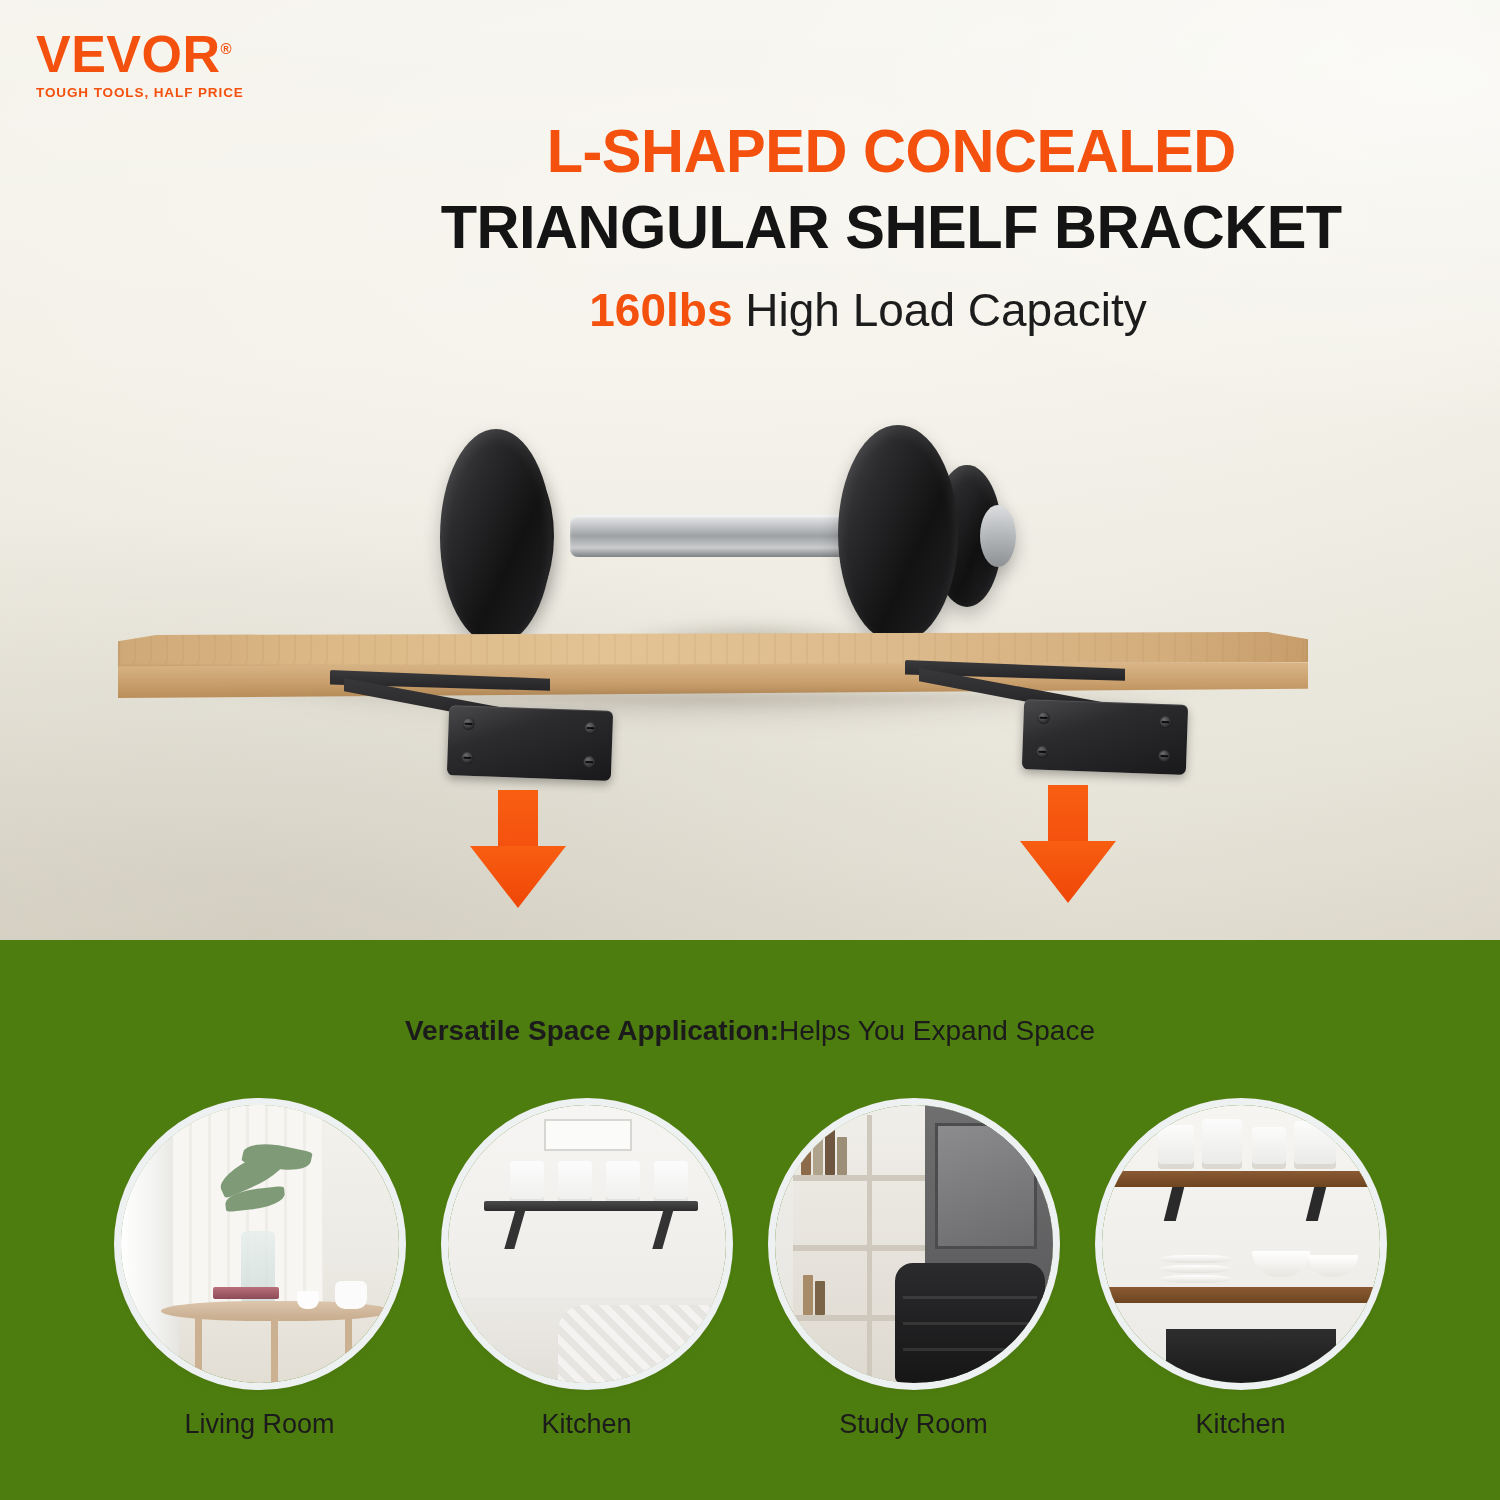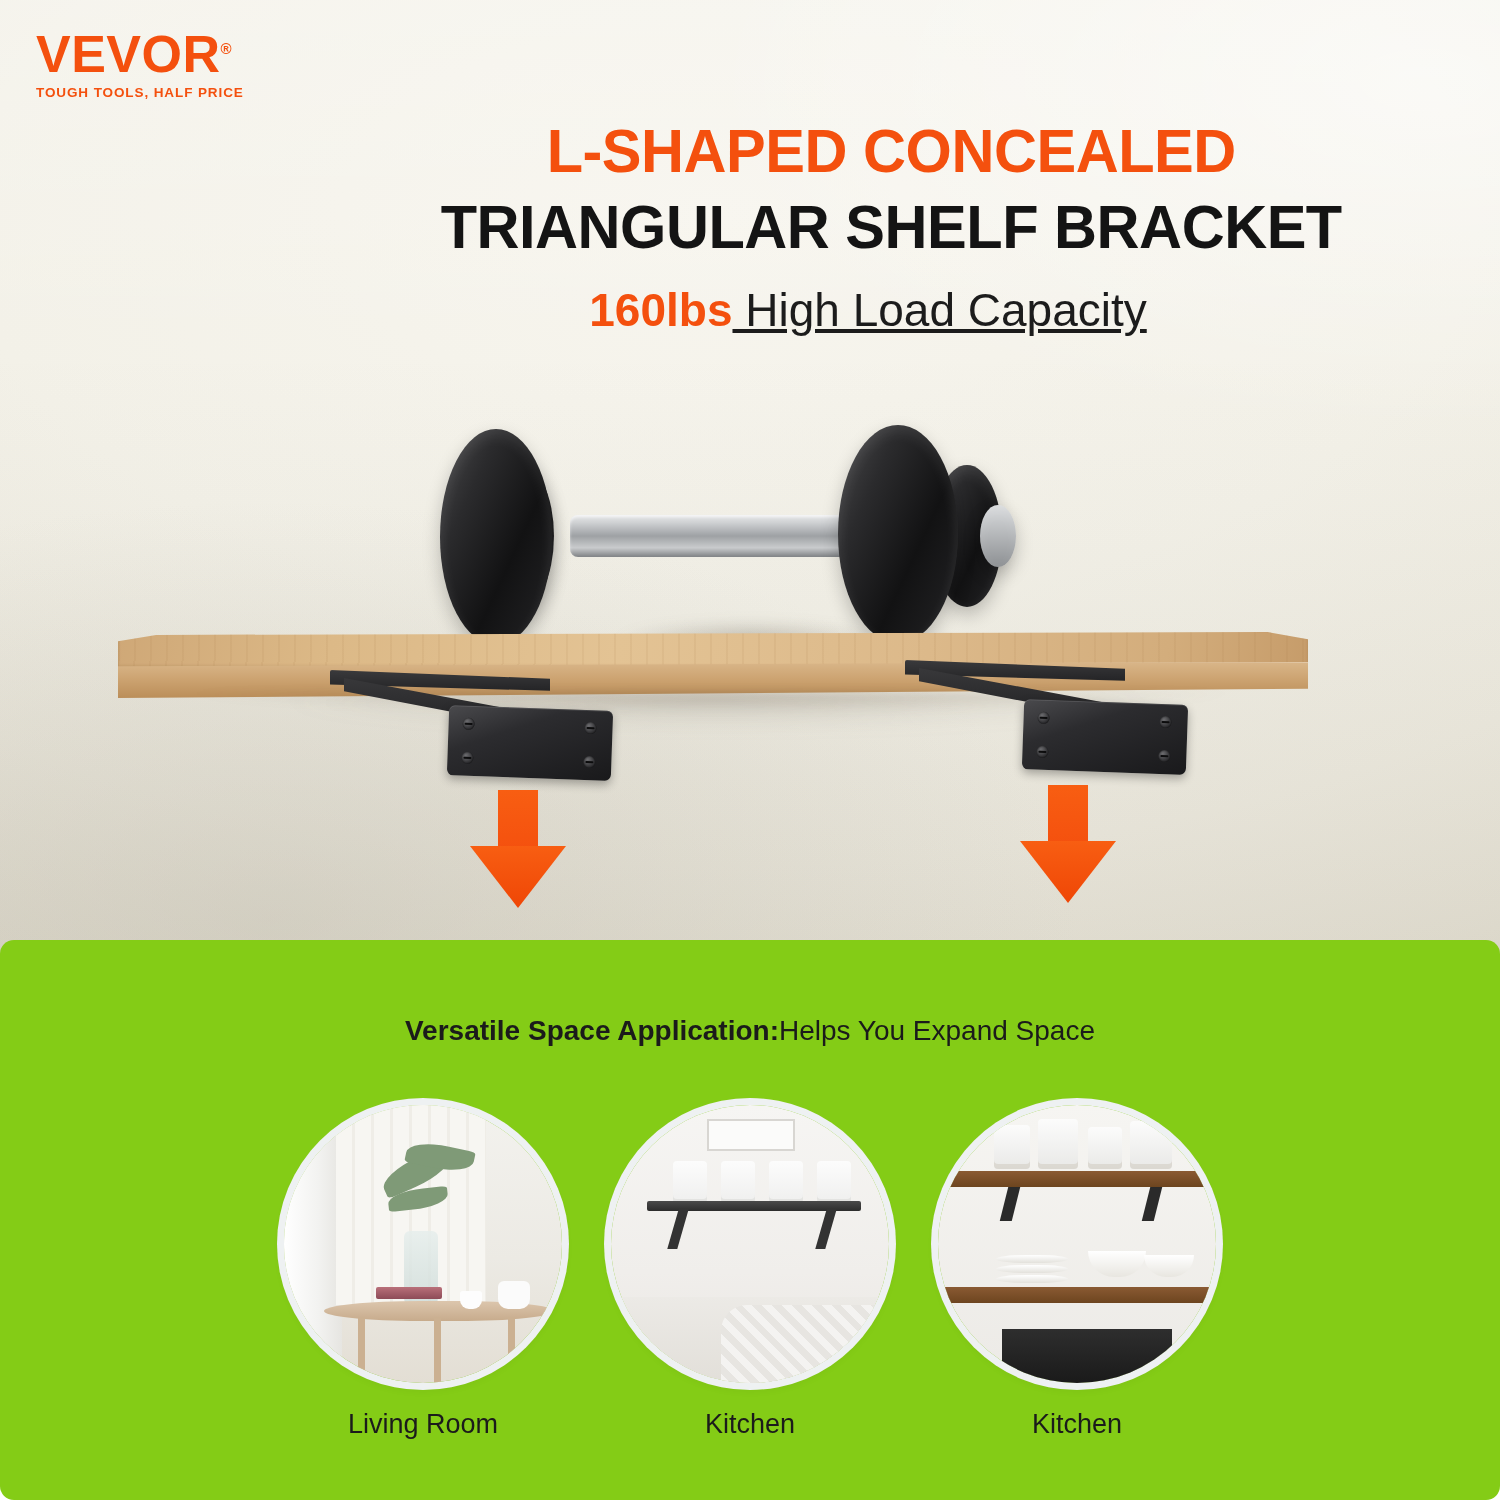--- a/index.html
+++ b/index.html
@@ -97,21 +97,20 @@
     line-height: 1.1;
     white-space: nowrap;
   }
   .h-line3 .cap {
     color: #F4500E;
     font-weight: 700;
   }
   .h-line3 .rest {
     color: #1c1c1c;
     font-weight: 400;
-    text-decoration: underline;
   }
 
   
   #shelf {
     position: absolute;
     left: 118px; top: 632px;
     width: 1190px; height: 90px;
   }
   #shelf .top-face {
     position: absolute;
@@ -248,22 +247,21 @@
     position: absolute;
     background: radial-gradient(50% 50% at 50% 50%, rgba(80,70,55,0.30) 0%, rgba(80,70,55,0) 72%);
     filter: blur(6px);
   }
 
   
   #lower {
     position: absolute;
     left: 0; top: 940px;
     width: 1500px; height: 560px;
-    background: #84cc16;
-    border-radius: 14px;
+    background: #4d7c0f;
   }
   #section-title {
     position: absolute;
     left: 0; top: 75px;
     width: 1500px;
     text-align: center;
     font-size: 28px;
     color: #1b1b1b;
     white-space: nowrap;
   }
@@ -463,20 +461,42 @@
         <div class="jar" style="left:206px;"></div>
         <div class="shelfbar"></div>
         <div class="brk" style="left:62px;"></div>
         <div class="brk" style="left:210px;"></div>
         <div class="bed"></div>
         <div class="blanket"></div>
       </div>
       <div class="tile-label">Kitchen</div>
     </div>
 
+    <div class="tile">
+      <div class="circle t3">
+        <div class="shelfunit"></div>
+        <div class="shline" style="top:70px;"></div>
+        <div class="shline" style="top:140px;"></div>
+        <div class="shline" style="top:210px;"></div>
+        <div class="vline" style="left:92px;"></div>
+        <div class="bk" style="left:26px; top:26px; height:44px; background:#8d6a4a;"></div>
+        <div class="bk" style="left:38px; top:30px; height:40px; background:#b0a38c;"></div>
+        <div class="bk" style="left:50px; top:24px; height:46px; background:#6f5640;"></div>
+        <div class="bk" style="left:62px; top:32px; height:38px; background:#9d8e77;"></div>
+        <div class="bk" style="left:28px; top:170px; height:40px; background:#a88b68;"></div>
+        <div class="bk" style="left:40px; top:176px; height:34px; background:#7b6348;"></div>
+        <div class="doorpanel"></div>
+        <div class="mirror"></div>
+        <div class="chair"></div>
+        <div class="chairline" style="bottom:84px;"></div>
+        <div class="chairline" style="bottom:58px;"></div>
+        <div class="chairline" style="bottom:32px;"></div>
+      </div>
+      <div class="tile-label">Study Room</div>
+    </div>
 
     <div class="tile">
       <div class="circle t4">
         <div class="jarK" style="left:56px; top:20px; width:36px; height:44px;"></div>
         <div class="jarK" style="left:100px; top:14px; width:40px; height:50px;"></div>
         <div class="jarK" style="left:150px; top:22px; width:34px; height:42px;"></div>
         <div class="jarK" style="left:192px; top:16px; width:42px; height:48px;"></div>
         <div class="wshelf" style="top:66px;"></div>
         <div class="wbrk" style="left:66px; top:82px;"></div>
         <div class="wbrk" style="left:208px; top:82px;"></div>

